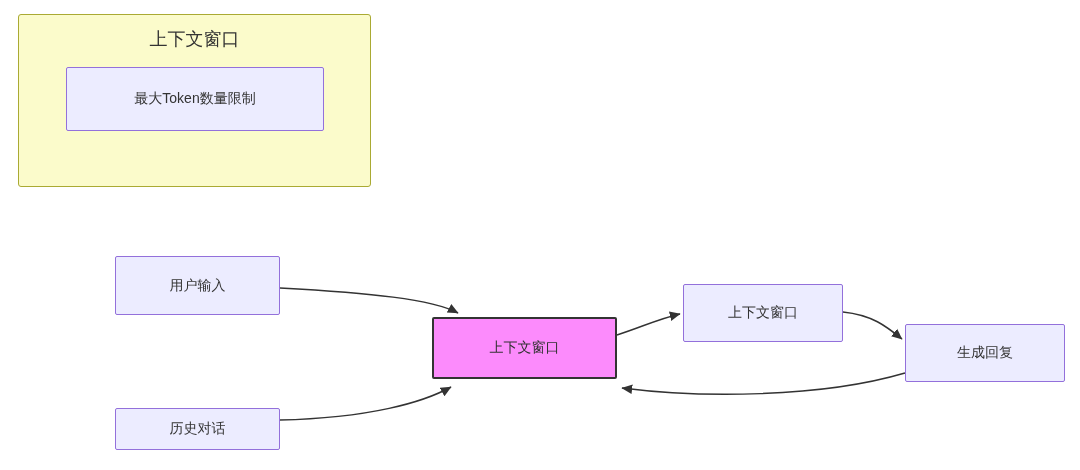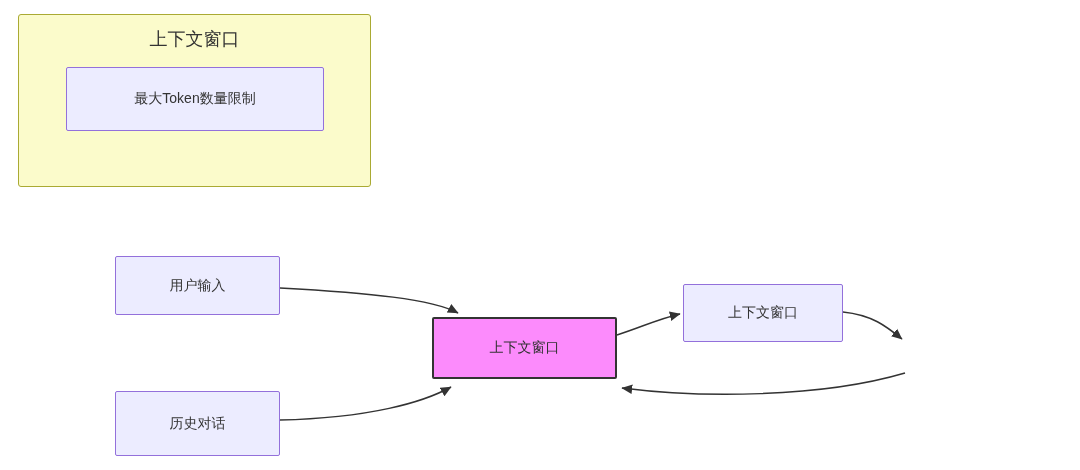--- a/index.html
+++ b/index.html
@@ -69,23 +69,23 @@
     height: 64px;
   }
   .node-user-input {
     left: 115px;
     top: 256px;
     width: 165px;
     height: 59px;
   }
   .node-history {
     left: 115px;
-    top: 391px;
+    top: 408px;
     width: 165px;
-    height: 65px;
+    height: 42px;
   }
   .node-context {
     left: 432px;
     top: 317px;
     width: 185px;
     height: 62px;
     background: var(--highlight-fill, #fc8bfc);
     border: 2px solid var(--highlight-border, #333333);
   }
   .node-model {
@@ -125,14 +125,15 @@
   </div>
 
   <div class="node node-user-input">用户输入</div>
 
   <div class="node node-history">历史对话</div>
 
   <div class="node node-context">上下文窗口</div>
 
   <div class="node node-model">上下文窗口</div>
 
+  <div class="node node-reply">生成回复</div>
 
 </div>
 
 </body></html>

